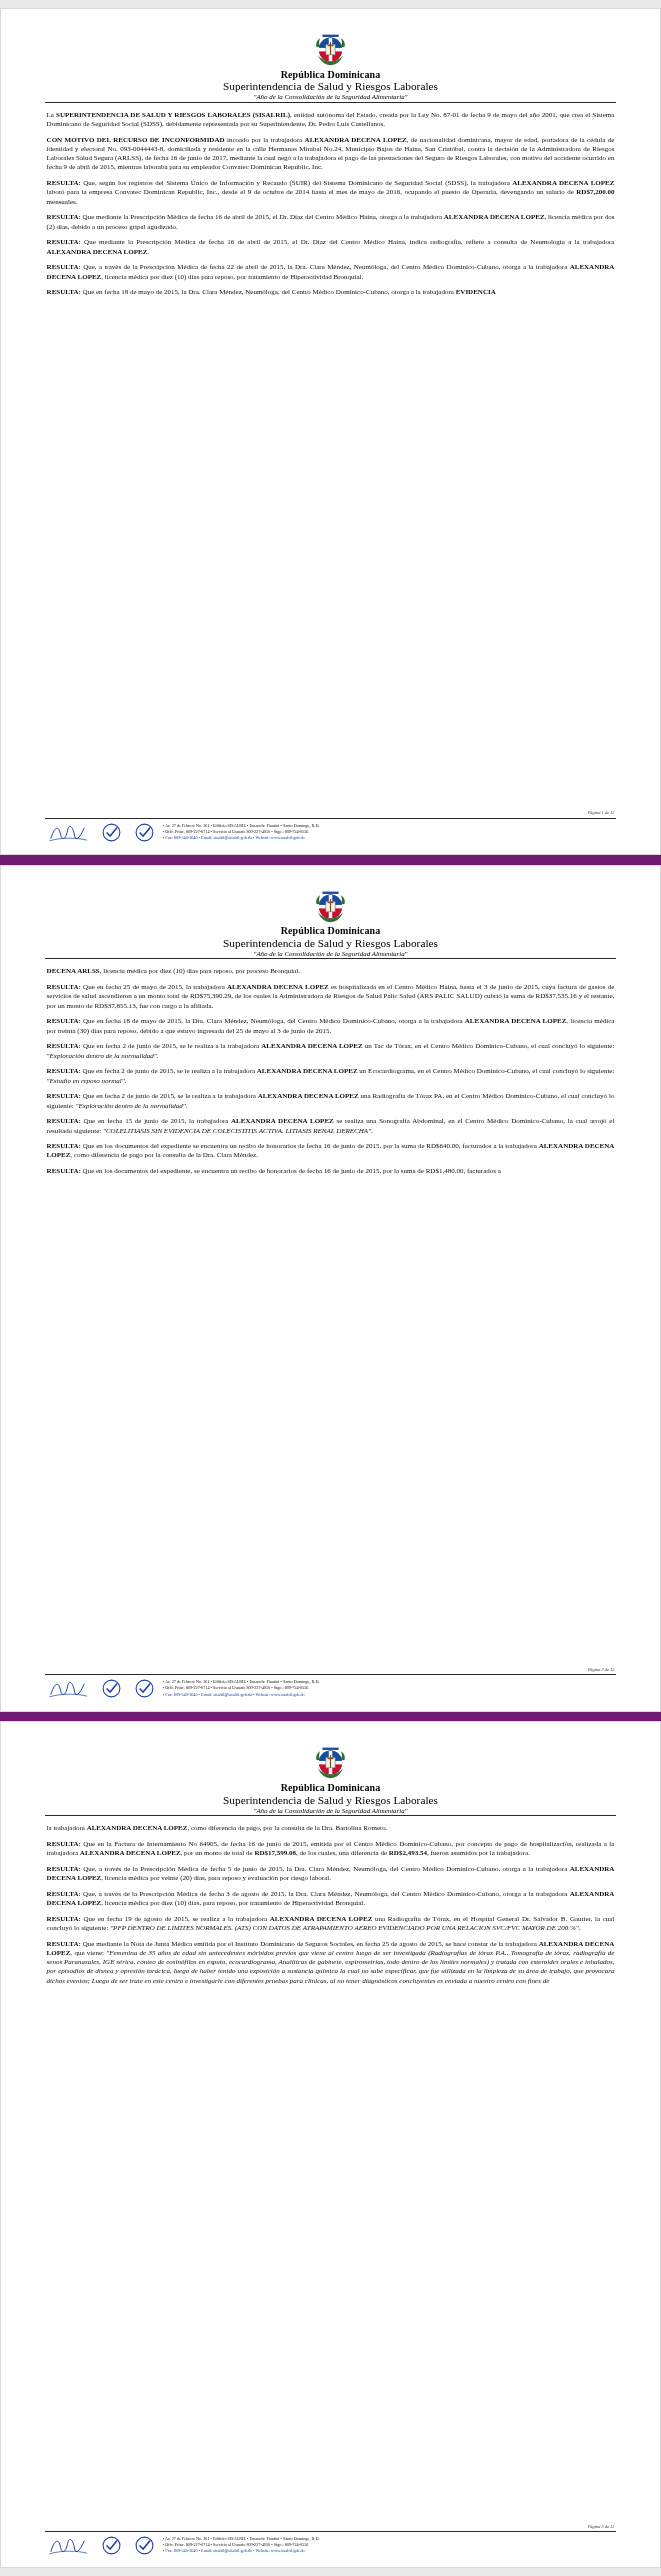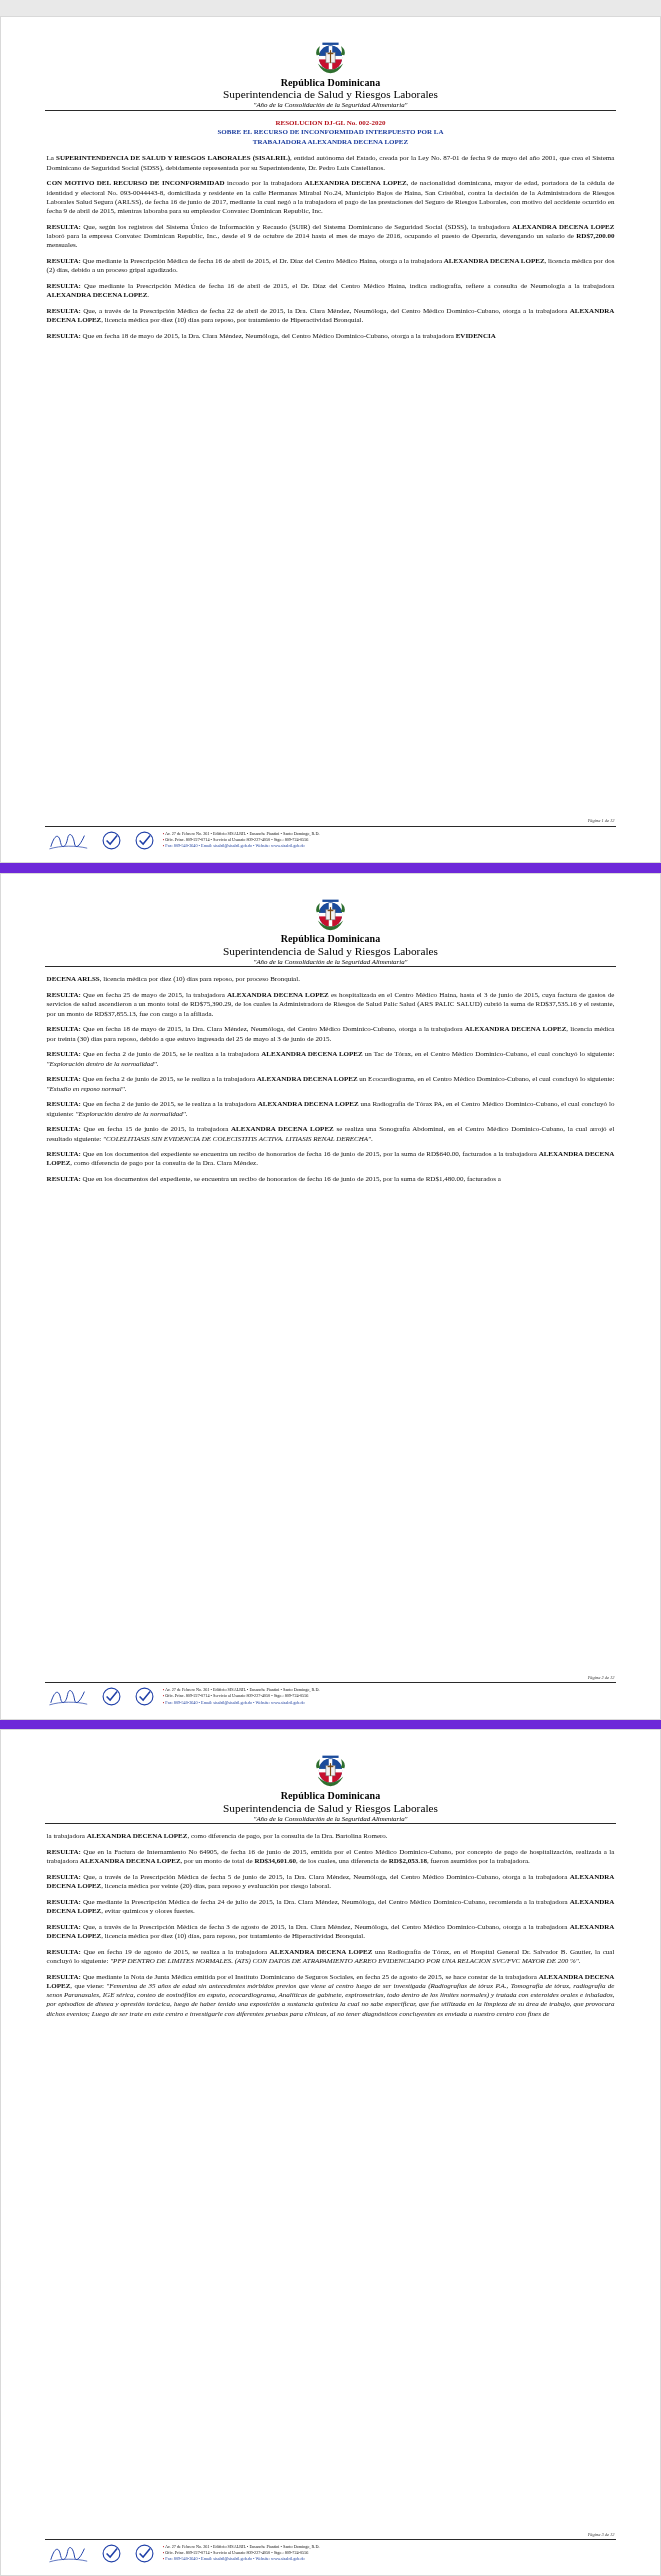--- a/index.html
+++ b/index.html
@@ -3,22 +3,22 @@
 <meta charset="utf-8">
 <style>
   * { box-sizing: border-box; }
   html, body {
     margin: 0; padding: 0;
     background: #e9e9e9;
     font-family: "Liberation Serif", serif;
   }
   .doc {
     width: 661px;
-    margin: 16px auto;
-    background: #6d28d9;
+    margin: 8px auto;
+    background: #701a75;
   }
   .page {
     width: 661px;
     min-height: 847px;
     background: #fff;
     position: relative;
     padding: 21px 44px 8px 44px;
     margin-bottom: 9.7px;
     border: 0.8px solid #d9d9d9;
   }
@@ -139,25 +139,20 @@
         <path d="M8 30 q-3 -10 6 -16 q-4 9 1 15z" fill="#2f6f2f"></path>
         <path d="M56 30 q3 -10 -6 -16 q4 9 -1 15z" fill="#2f6f2f"></path>
         <rect x="18" y="8" width="28" height="4" fill="#1b4b9b"></rect>
       </svg>
       <div class="rep-title">República Dominicana</div>
       <div class="sisalril-title">Superintendencia de Salud y Riesgos Laborales</div>
       <div class="slogan">"Año de la Consolidación de la Seguridad Alimentaria"</div>
       <hr class="hdr-rule">
     </div>
 
-    <div class="res-title">
-      <span class="line1">RESOLUCION DJ-GL No. 002-2020</span>
-      <span class="line2">SOBRE EL RECURSO DE INCONFORMIDAD INTERPUESTO POR LA</span>
-      <span class="line3">TRABAJADORA ALEXANDRA DECENA LOPEZ</span>
-    </div>
 
     <div class="body-wrap">
       <p class="para">La <b>SUPERINTENDENCIA DE SALUD Y RIESGOS LABORALES (SISALRIL)</b>, entidad autónoma del Estado, creada por la Ley No. 87-01 de fecha 9 de mayo del año 2001, que crea el Sistema Dominicano de Seguridad Social (SDSS), debidamente representada por su Superintendente, Dr. Pedro Luis Castellanos.</p>
       <p class="para"><b>CON MOTIVO DEL RECURSO DE INCONFORMIDAD</b> incoado por la trabajadora <b>ALEXANDRA DECENA LOPEZ</b>, de nacionalidad dominicana, mayor de edad, portadora de la cédula de identidad y electoral No. 093-0044443-8, domiciliada y residente en la calle Hermanas Mirabal No.24, Municipio Bajos de Haina, San Cristóbal, contra la decisión de la Administradora de Riesgos Laborales Salud Segura (ARLSS), de fecha 16 de junio de 2017, mediante la cual negó a la trabajadora el pago de las prestaciones del Seguro de Riesgos Laborales, con motivo del accidente ocurrido en fecha 9 de abril de 2015, mientras laboraba para su empleador Convatec Dominican Republic, Inc.</p>
       <p class="para"><b>RESULTA:</b> Que, según los registros del Sistema Único de Información y Recaudo (SUIR) del Sistema Dominicano de Seguridad Social (SDSS), la trabajadora <b>ALEXANDRA DECENA LOPEZ</b> laboró para la empresa Convatec Dominican Republic, Inc., desde el 9 de octubre de 2014 hasta el mes de mayo de 2016, ocupando el puesto de Operaria, devengando un salario de <b>RD$7,200.00</b> mensuales.</p>
       <p class="para"><b>RESULTA:</b> Que mediante la Prescripción Médica de fecha 16 de abril de 2015, el Dr. Díaz del Centro Médico Haina, otorga a la trabajadora <b>ALEXANDRA DECENA LOPEZ</b>, licencia médica por dos (2) días, debido a un proceso gripal agudizado.</p>
       <p class="para"><b>RESULTA:</b> Que mediante la Prescripción Médica de fecha 16 de abril de 2015, el Dr. Díaz del Centro Médico Haina, indica radiografía, refiere a consulta de Neumología a la trabajadora <b>ALEXANDRA DECENA LOPEZ</b>.</p>
       <p class="para"><b>RESULTA:</b> Que, a través de la Prescripción Médica de fecha 22 de abril de 2015, la Dra. Clara Méndez, Neumóloga, del Centro Médico Dominico-Cubano, otorga a la trabajadora <b>ALEXANDRA DECENA LOPEZ</b>, licencia médica por diez (10) días para reposo, por tratamiento de Hiperactividad Bronquial.</p>
       <p class="para"><b>RESULTA:</b> Que en fecha 18 de mayo de 2015, la Dra. Clara Méndez, Neumóloga, del Centro Médico Dominico-Cubano, otorga a la trabajadora <b>EVIDENCIA</b></p>
     </div>
@@ -267,23 +262,22 @@
         <rect x="18" y="8" width="28" height="4" fill="#1b4b9b"></rect>
       </svg>
       <div class="rep-title">República Dominicana</div>
       <div class="sisalril-title">Superintendencia de Salud y Riesgos Laborales</div>
       <div class="slogan">"Año de la Consolidación de la Seguridad Alimentaria"</div>
       <hr class="hdr-rule">
     </div>
 
     <div class="body-wrap">
       <p class="para">la trabajadora <b>ALEXANDRA DECENA LOPEZ</b>, como diferencia de pago, por la consulta de la Dra. Bartolina Romero.</p>
-      <p class="para"><b>RESULTA:</b> Que en la Factura de Internamiento No 64905, de fecha 16 de junio de 2015, emitida por el Centro Médico Dominico-Cubano, por concepto de pago de hospitalización, realizada a la trabajadora <b>ALEXANDRA DECENA LOPEZ</b>, por un monto de total de <b>RD$34,601.60</b>, de los cuales, una diferencia de <b>RD$2,053.18</b>, fueron asumidos por la trabajadora.</p>
+      <p class="para"><b>RESULTA:</b> Que en la Factura de Internamiento No 64905, de fecha 16 de junio de 2015, emitida por el Centro Médico Dominico-Cubano, por concepto de pago de hospitalización, realizada a la trabajadora <b>ALEXANDRA DECENA LOPEZ</b>, por un monto de total de <b>RD$17,599.08</b>, de los cuales, una diferencia de <b>RD$2,493.54</b>, fueron asumidos por la trabajadora.</p>
       <p class="para"><b>RESULTA:</b> Que, a través de la Prescripción Médica de fecha 5 de junio de 2015, la Dra. Clara Méndez, Neumóloga, del Centro Médico Dominico-Cubano, otorga a la trabajadora <b>ALEXANDRA DECENA LOPEZ</b>, licencia médica por veinte (20) días, para reposo y evaluación por riesgo laboral.</p>
-      <p class="para"><b>RESULTA:</b> Que mediante la Prescripción Médica de fecha 24 de julio de 2015, la Dra. Clara Méndez, Neumóloga, del Centro Médico Dominico-Cubano, recomienda a la trabajadora <b>ALEXANDRA DECENA LOPEZ</b>, evitar químicos y olores fuertes.</p>
       <p class="para"><b>RESULTA:</b> Que, a través de la Prescripción Médica de fecha 3 de agosto de 2015, la Dra. Clara Méndez, Neumóloga, del Centro Médico Dominico-Cubano, otorga a la trabajadora <b>ALEXANDRA DECENA LOPEZ</b>, licencia médica por diez (10) días, para reposo, por tratamiento de Hiperactividad Bronquial.</p>
       <p class="para"><b>RESULTA:</b> Que en fecha 19 de agosto de 2015, se realiza a la trabajadora <b>ALEXANDRA DECENA LOPEZ</b> una Radiografía de Tórax, en el Hospital General Dr. Salvador B. Gautier, la cual concluyó lo siguiente: <i>"PFP DENTRO DE LIMITES NORMALES. (ATS) CON DATOS DE ATRAPAMIENTO AEREO EVIDENCIADO POR UNA RELACION SVC/FVC MAYOR DE 200 %"</i>.</p>
       <p class="para"><b>RESULTA:</b> Que mediante la Nota de Junta Médica emitida por el Instituto Dominicano de Seguros Sociales, en fecha 25 de agosto de 2015, se hace constar de la trabajadora <b>ALEXANDRA DECENA LOPEZ</b>, que viene: <i>"Femenina de 35 años de edad sin antecedentes mórbidos previos que viene al centro luego de ser investigada (Radiografías de tórax P.A., Tomografía de tórax, radiografía de senos Paranasales, IGE sérica, conteo de eosinófilos en esputo, ecocardiograma, Analíticas de gabinete, espirometrías, todo dentro de los límites normales) y tratada con esteroides orales e inhalados, por episodios de disnea y opresión torácica, luego de haber tenido una exposición a sustancia química la cual no sabe especificar, que fue utilizada en la limpieza de su área de trabajo, que provocara dichos eventos; Luego de ser trate en este centro e investigarle con diferentes pruebas para clínicas, al no tener diagnósticos concluyentes es enviada a nuestro centro con fines de</i></p>
     </div>
 
     <div class="footer">
       <div class="pagenum">Página 3 de 12</div>
       <hr class="footer-rule">
       <div class="footer-row">
         <div class="signatures">

